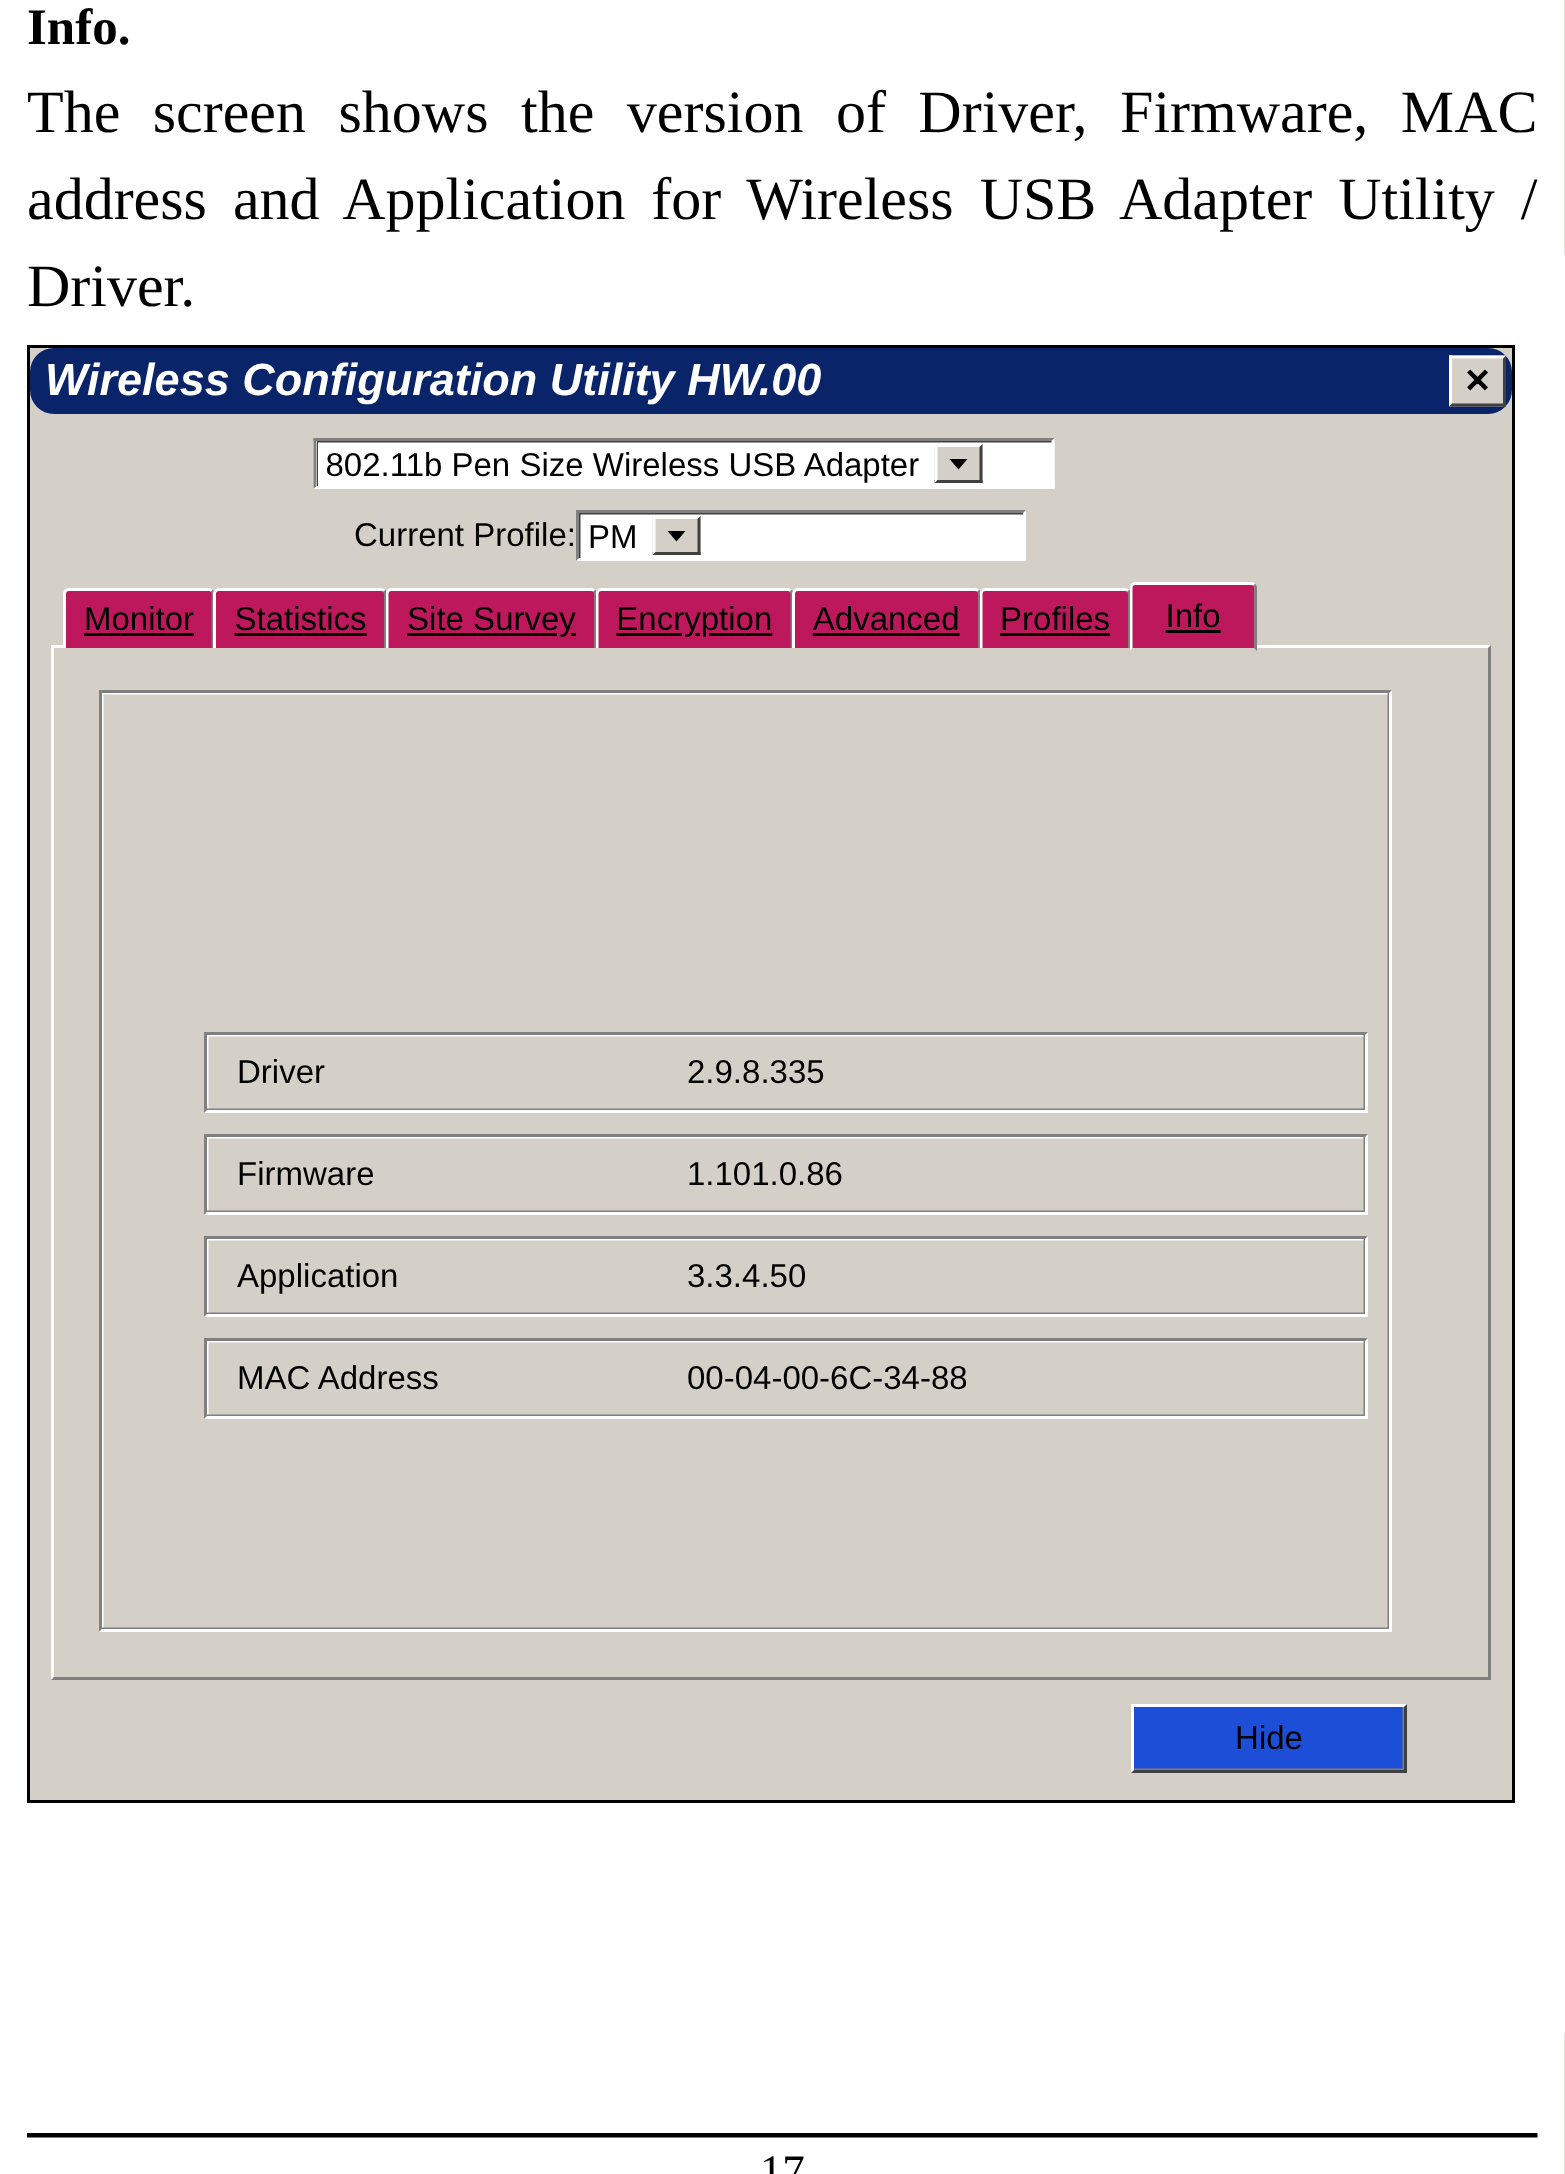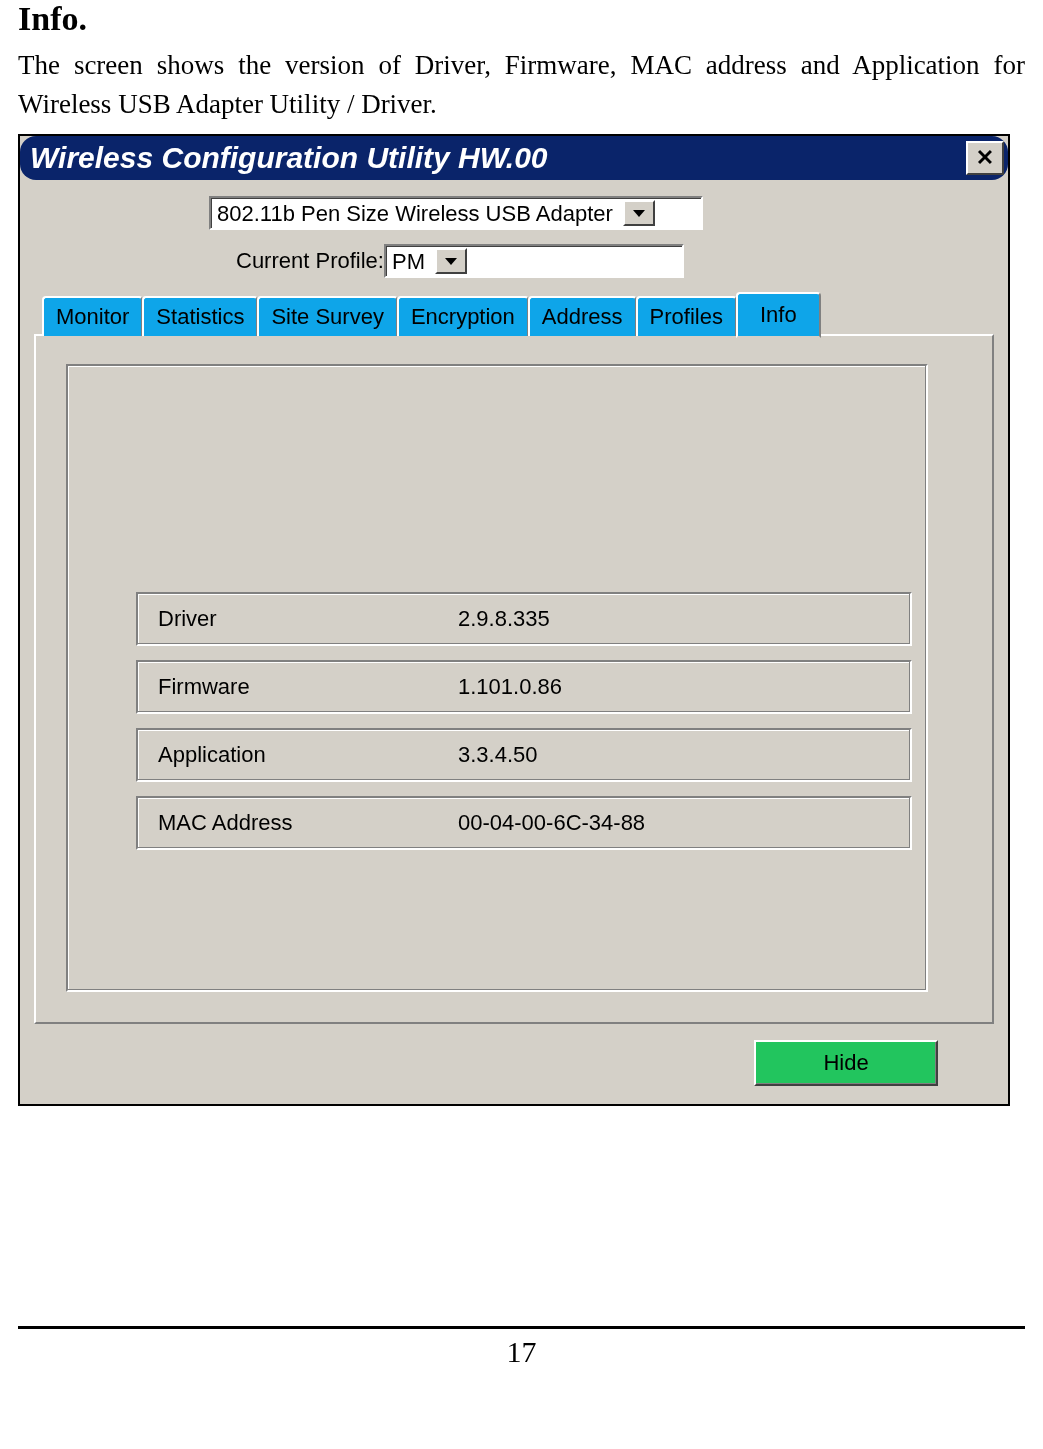--- a/index.html
+++ b/index.html
@@ -11,21 +11,21 @@
   }
   .page {
     padding: 0 18px 0 18px;
   }
   .doc-heading {
     font-size: 34px;
     font-weight: bold;
     margin: 0 0 8px 0;
   }
   .doc-body {
-    font-size: 27px;
+    font-size: 40px;
     line-height: 1.45;
     margin: 0 0 10px 0;
     text-align: justify;
   }
   
   .screenshot {
     width: 988px;
     margin: 0 0 0 0;
     background: #d4d0c8;
     border: 2px solid #000;
@@ -123,30 +123,31 @@
     display: flex;
     align-items: flex-end;
     margin-left: 12px;
     position: relative;
     z-index: 2;
   }
   .tab {
     padding: 6px 12px 6px 12px;
     font-size: 22px;
     font-family: Tahoma, Arial, sans-serif;
-    background: #0ea5e9;
+    background: #be185d;
     border-top: 2px solid #ffffff;
     border-left: 2px solid #ffffff;
     border-right: 2px solid #808080;
     border-top-left-radius: 4px;
     border-top-right-radius: 4px;
     margin-right: -1px;
     position: relative;
     top: 2px;
     cursor: default;
+    text-decoration: underline;
   }
   .tab.active {
     padding: 8px 22px 8px 22px;
     top: 2px;
     z-index: 3;
     border-bottom: 2px solid #d4d0c8;
     margin-bottom: -2px;
   }
   .tab-page {
     margin: 0 4px 0 4px;
@@ -200,21 +201,21 @@
     font-family: Tahoma, Arial, sans-serif;
   }
   .button-row {
     display: flex;
     justify-content: flex-end;
     padding: 16px 60px 0 0;
   }
   .win-button {
     width: 180px;
     height: 42px;
-    background: #22c55e;
+    background: #1d4ed8;
     border-top: 2px solid #ffffff;
     border-left: 2px solid #ffffff;
     border-right: 2px solid #404040;
     border-bottom: 2px solid #404040;
     box-shadow: inset -1px -1px 0 #808080;
     font-size: 22px;
     font-family: Tahoma, Arial, sans-serif;
     display: flex;
     align-items: center;
     justify-content: center;
@@ -270,21 +271,21 @@
             <div class="tri-down"></div>
           </div>
         </div>
       </div>
 
       <div class="tab-strip">
         <div class="tab">Monitor</div>
         <div class="tab">Statistics</div>
         <div class="tab">Site Survey</div>
         <div class="tab">Encryption</div>
-        <div class="tab">Address</div>
+        <div class="tab">Advanced</div>
         <div class="tab">Profiles</div>
         <div class="tab active">Info</div>
       </div>
 
       <div class="tab-page">
         <div class="group-box"></div>
         <div class="info-rows">
           <div class="info-row">
             <span class="info-label">Driver</span>
             <span class="info-value">2.9.8.335</span>

